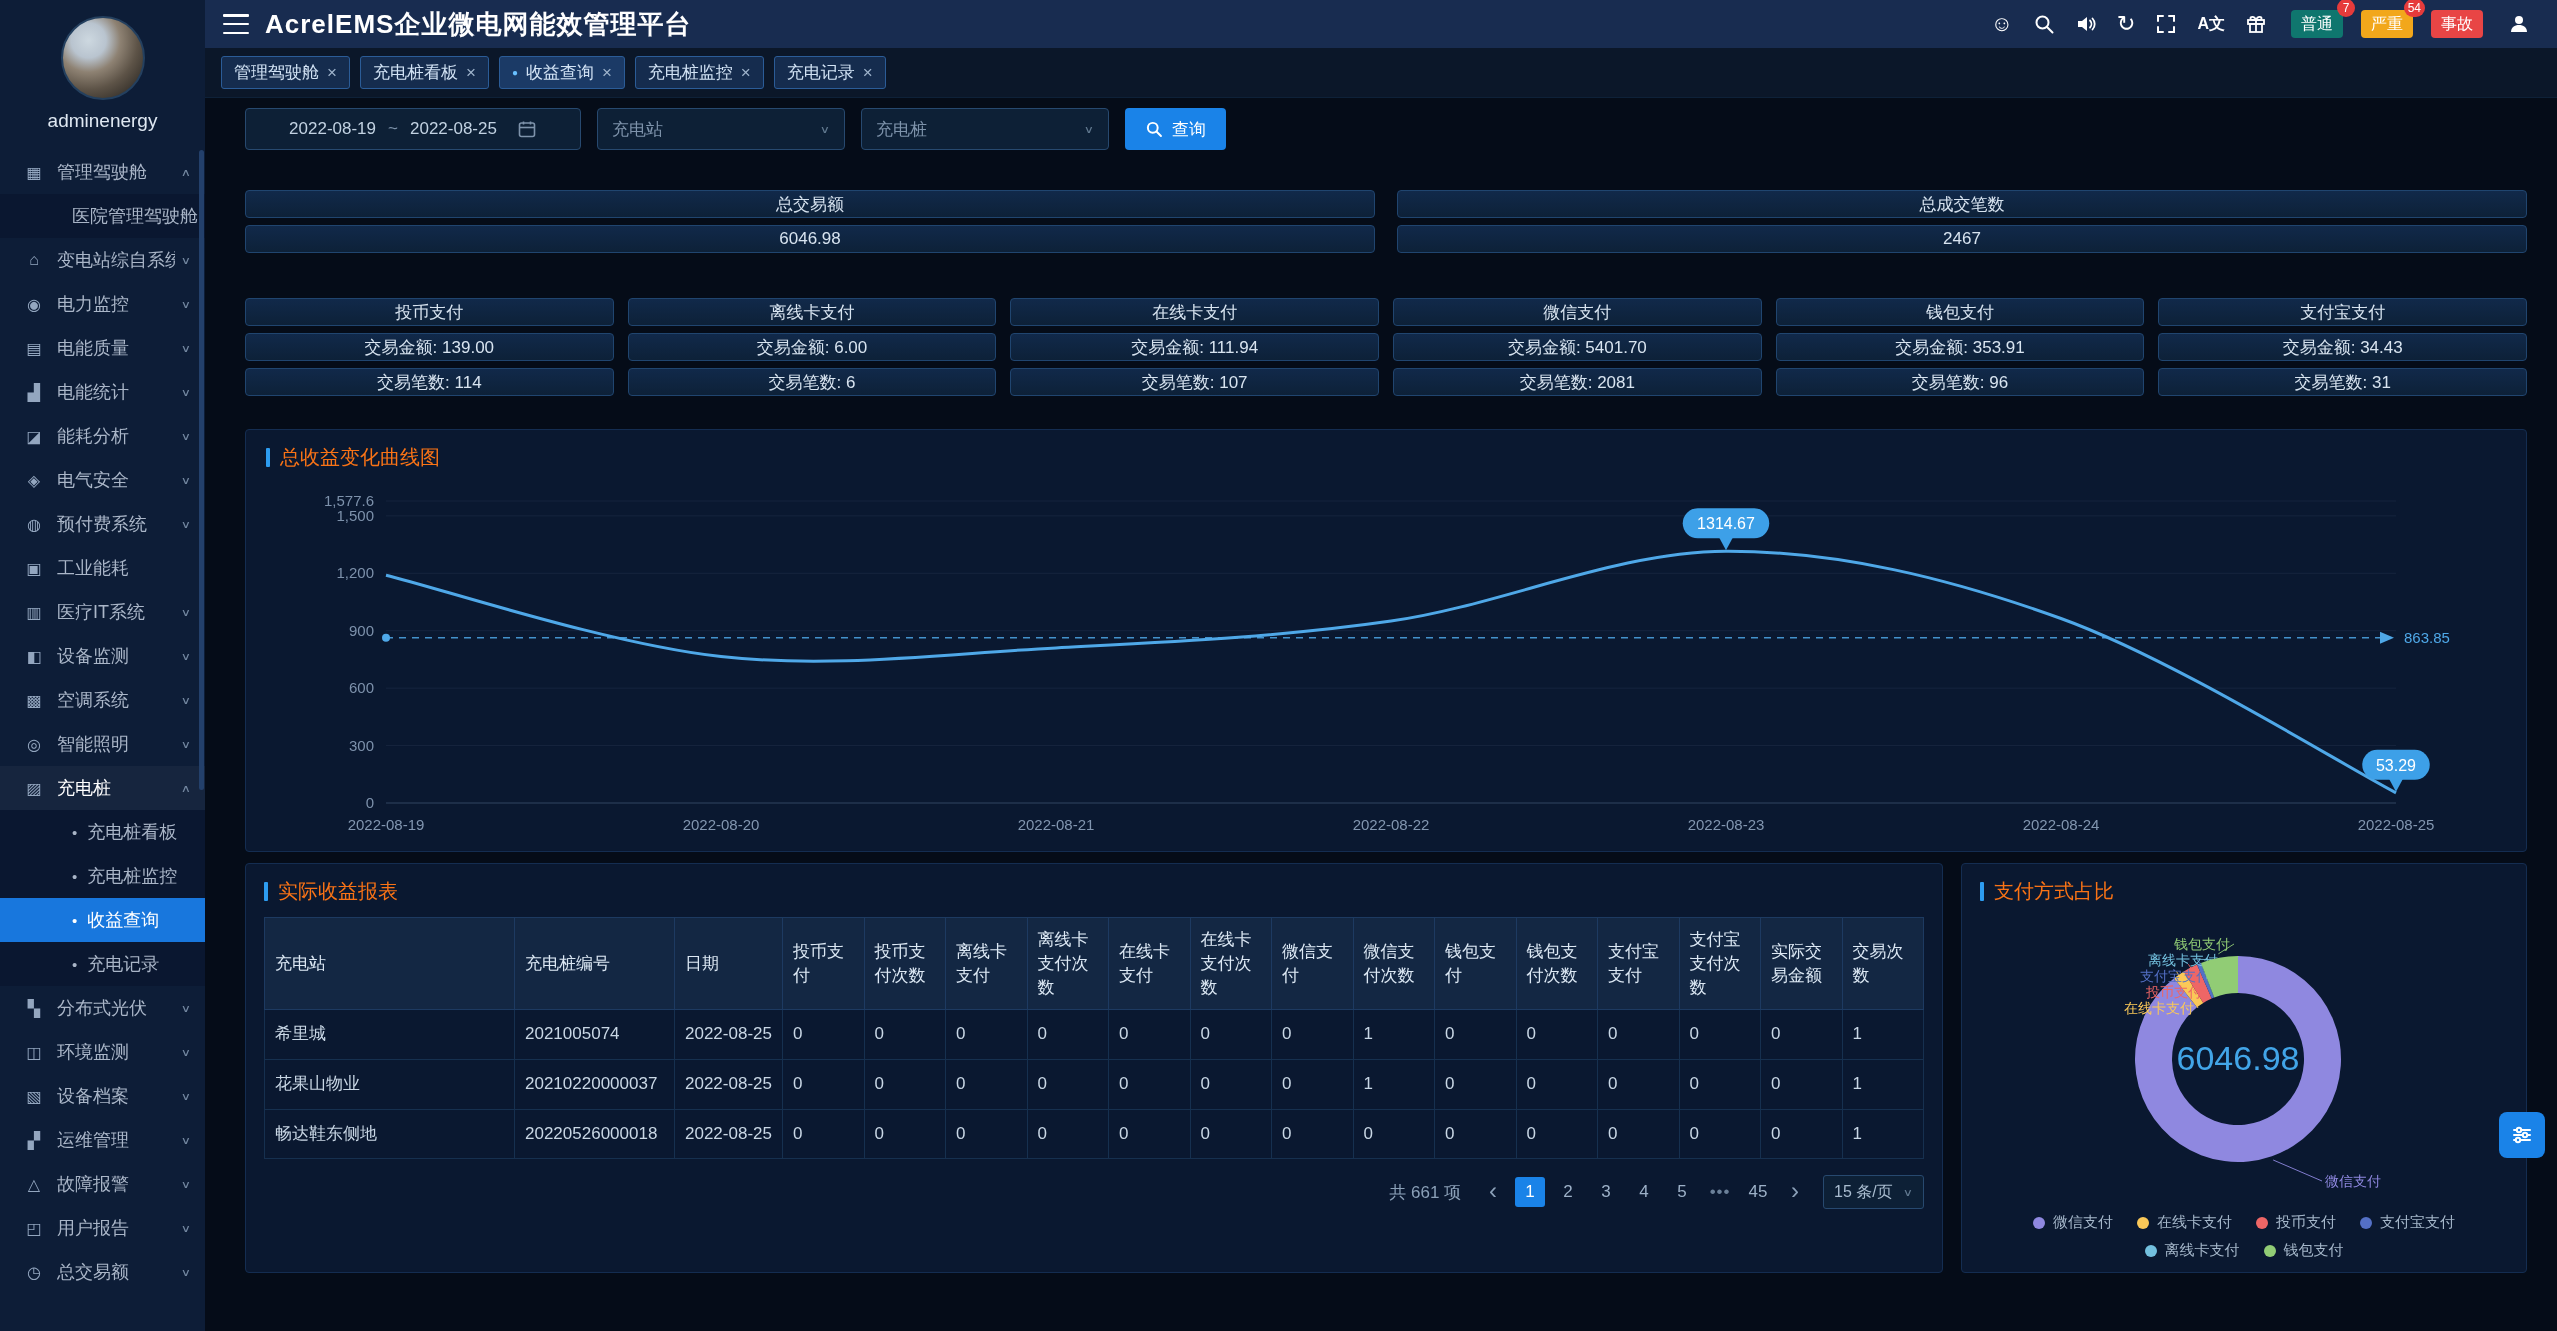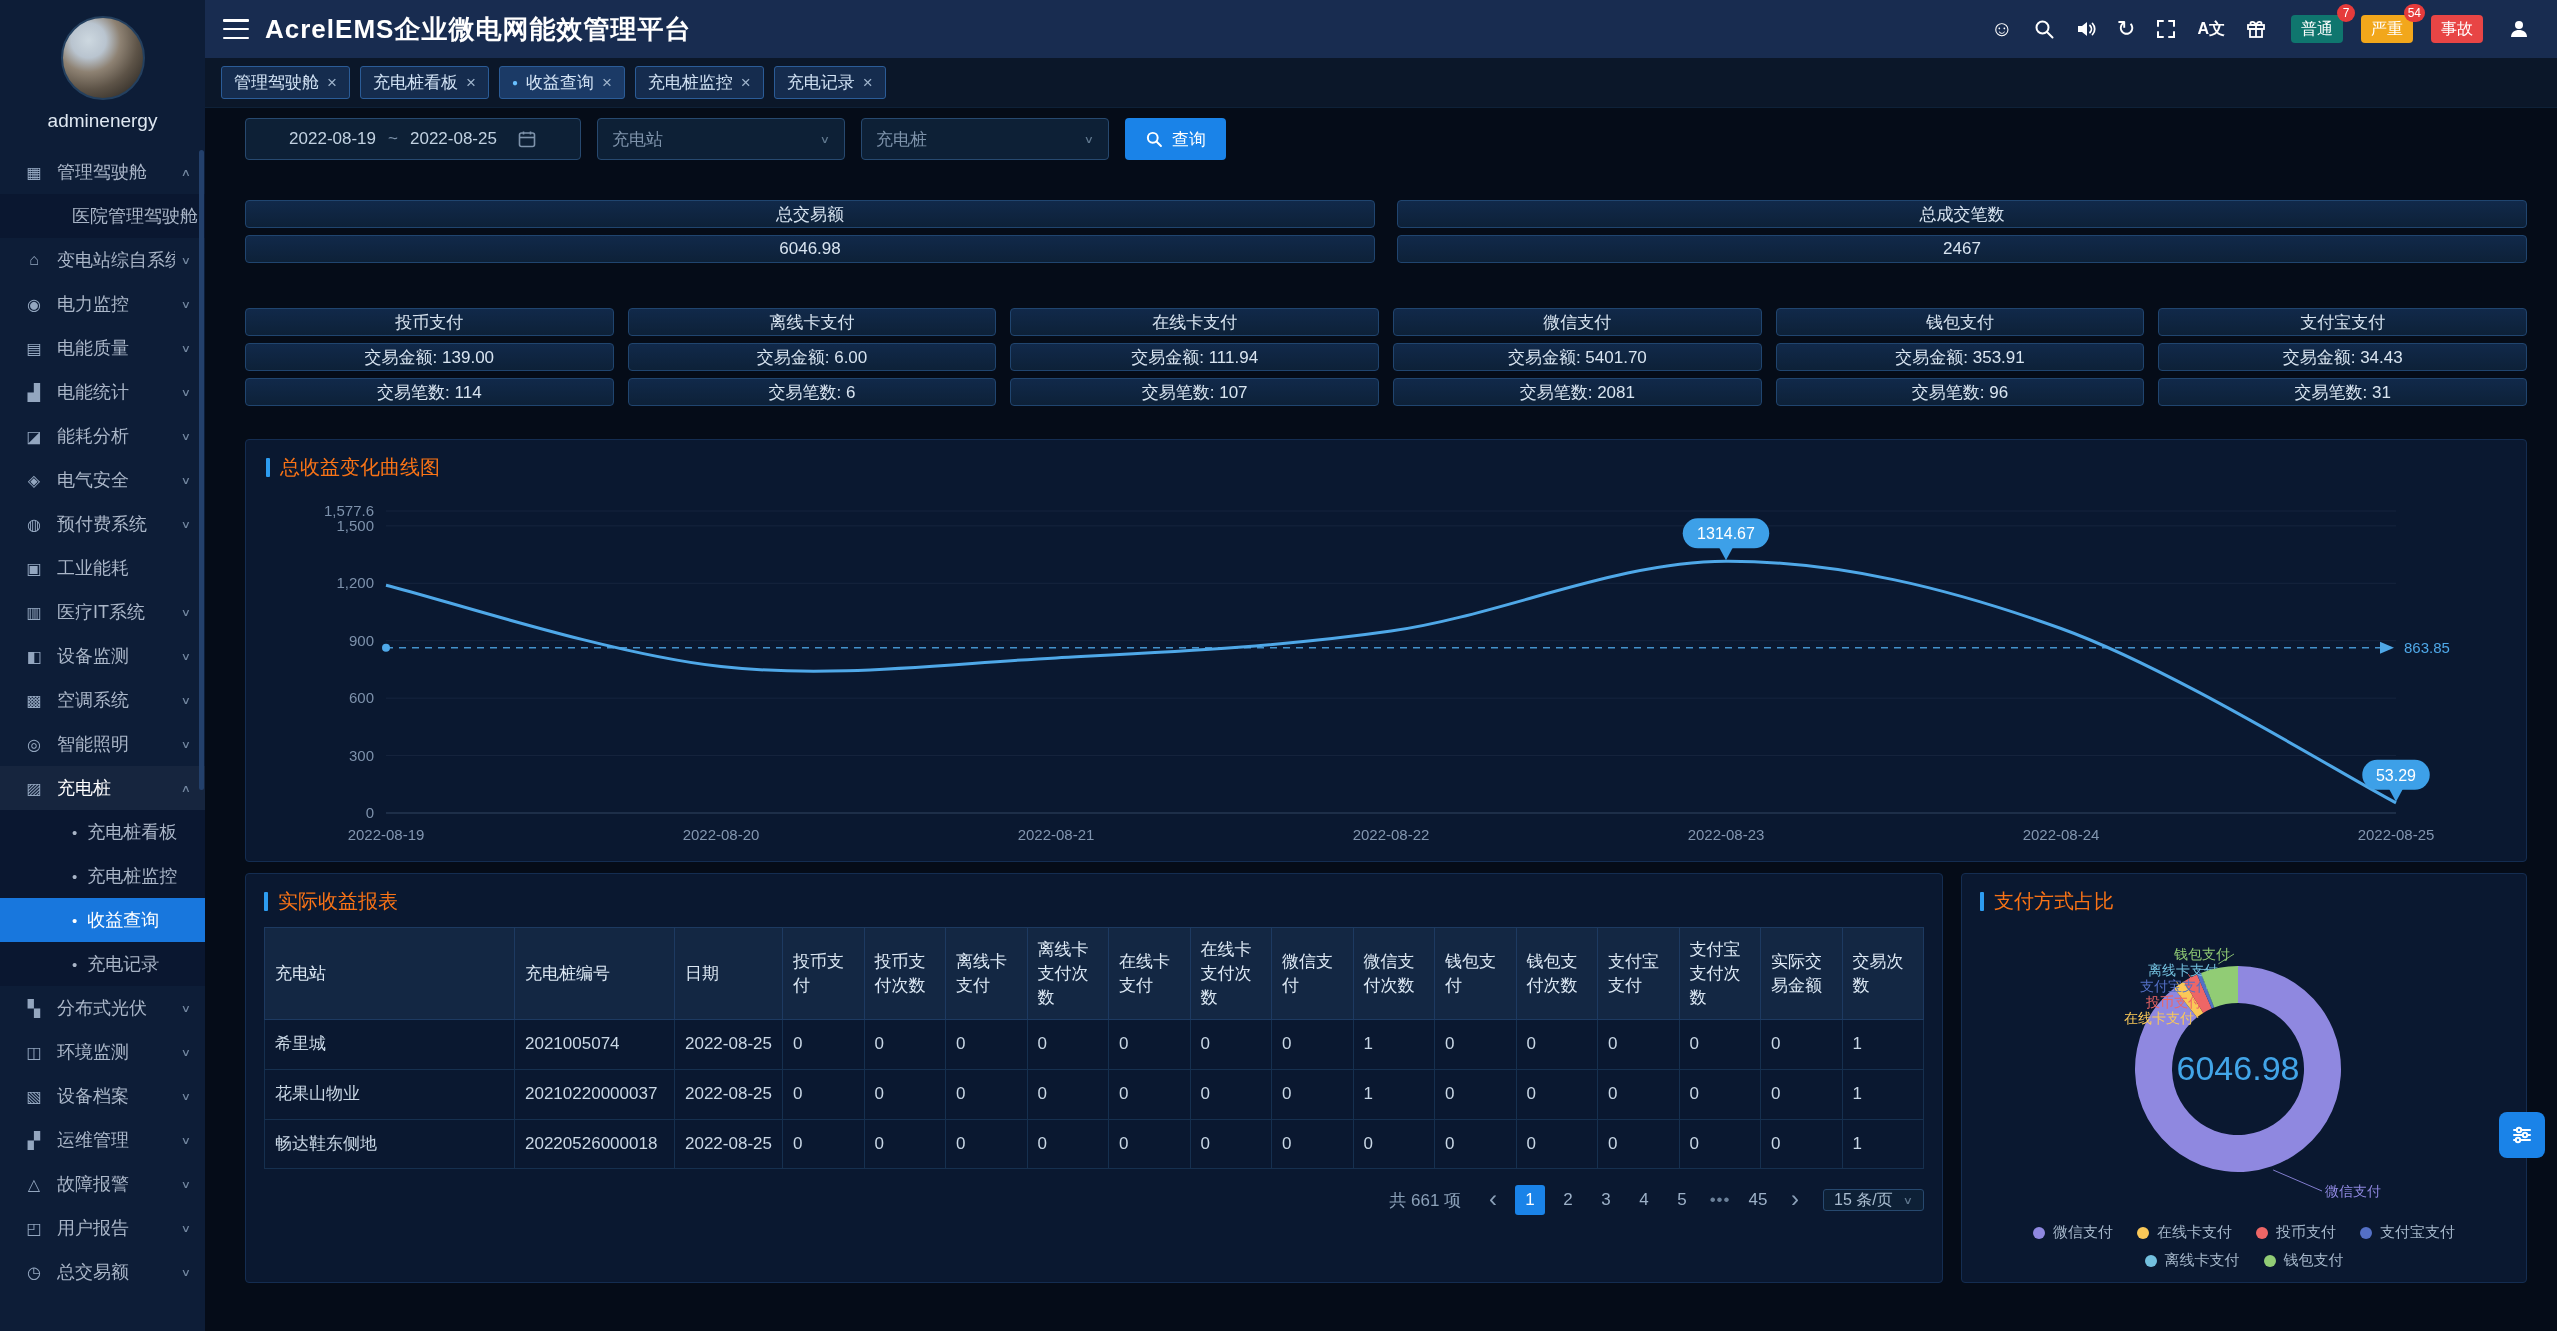--- a/index.html
+++ b/index.html
@@ -20,21 +20,21 @@
   .mi-icon{width:24px;margin-right:11px;font-size:16px;color:#93a6bf;text-align:center;flex:none;}
   .mi-label{flex:1;overflow:hidden;}
   .mi-chev{font-size:14px;color:#72869f;transform:scaleY(.75);margin-left:6px;}
   .menu-sub{height:44px;display:flex;align-items:center;padding-left:72px;color:#a9b5c7;font-size:18px;background:#0a1730;cursor:pointer;white-space:nowrap;}
   .menu-sub .sub-bullet{margin-right:10px;font-size:15px;}
   .menu-sub.active{background:#1877dd;color:#fff;}
   .sb-scroll{position:absolute;top:150px;right:1px;width:5px;height:640px;background:#23406b;border-radius:3px;}
 
   
   .main{flex:1;display:flex;flex-direction:column;min-width:0;}
-  .topbar{height:58px;background:#182c50;display:flex;align-items:center;padding:0 26px 0 18px;flex:none;}
+  .topbar{height:48px;background:#182c50;display:flex;align-items:center;padding:0 26px 0 18px;flex:none;}
   .hamburger{width:26px;height:20px;display:flex;flex-direction:column;justify-content:space-between;cursor:pointer;margin-right:16px;}
   .hamburger span{display:block;height:2.5px;background:#fff;border-radius:1px;}
   .app-title{font-size:26px;color:#fff;font-weight:600;letter-spacing:1px;}
   .topbar-right{margin-left:auto;display:flex;align-items:center;gap:20px;}
   .hicon{color:#fff;font-size:22px;display:flex;align-items:center;cursor:pointer;line-height:1;}
   .hicon.translate{font-size:16px;font-weight:700;}
   .badges{display:flex;align-items:center;gap:18px;margin:0 4px;}
   .badge-wrap{position:relative;cursor:pointer;}
   .badge{color:#fff;font-size:16px;padding:5px 10px;border-radius:4px;display:inline-block;line-height:1.1;}
   .badge-count{position:absolute;top:-11px;right:-12px;background:#e63b3b;color:#fff;font-size:12px;min-width:18px;height:18px;line-height:18px;border-radius:9px;text-align:center;padding:0 4px;}
@@ -77,21 +77,21 @@
   th{background:#132743;border:1px solid #1d3a61;color:#dce8f4;font-weight:normal;font-size:17px;text-align:left;padding:10px;line-height:1.4;vertical-align:middle;}
   td{border:1px solid #16304f;color:#c9d7e5;font-size:17px;padding:12px 10px;vertical-align:middle;line-height:1.45;word-wrap:break-word;}
 
   .pagination{display:flex;align-items:center;justify-content:flex-end;gap:8px;margin-top:16px;color:#8ba0b8;font-size:17px;}
   .pg-total{margin-right:10px;}
   .pg-arrow{width:28px;height:30px;line-height:28px;text-align:center;font-size:24px;color:#8ba0b8;cursor:pointer;}
   .pg-pages{display:flex;gap:8px;}
   .page-btn{min-width:30px;height:30px;line-height:30px;text-align:center;border-radius:3px;cursor:pointer;color:#9db1c8;padding:0 4px;}
   .page-btn.active{background:#1a83e8;color:#fff;}
   .page-btn.dots{color:#6b8099;letter-spacing:1px;cursor:default;}
-  .pg-size{display:flex;align-items:center;gap:10px;border:1px solid #27496f;border-radius:3px;height:22px;padding:0 10px;background:#0d2036;color:#a9bccf;font-size:16px;margin-left:6px;cursor:pointer;}
+  .pg-size{display:flex;align-items:center;gap:10px;border:1px solid #27496f;border-radius:3px;height:34px;padding:0 10px;background:#0d2036;color:#a9bccf;font-size:16px;margin-left:6px;cursor:pointer;}
 
   .pie-panel{width:566px;min-width:566px;padding:14px 18px 2px;display:flex;flex-direction:column;}
   .pie-host{flex:1;margin-top:4px;}
   .pie-legend{display:flex;flex-direction:column;align-items:center;gap:9px;padding-bottom:10px;}
   .pie-legend-row{display:flex;gap:24px;}
   .legend-item{display:flex;align-items:center;gap:8px;font-size:15px;color:#a5b7ca;cursor:pointer;}
   .legend-dot{width:12px;height:12px;border-radius:50%;flex:none;}
 
   .fab{position:absolute;right:12px;top:1112px;width:46px;height:46px;background:#1a83e8;border-radius:8px;display:flex;align-items:center;justify-content:center;cursor:pointer;z-index:9;}
 

